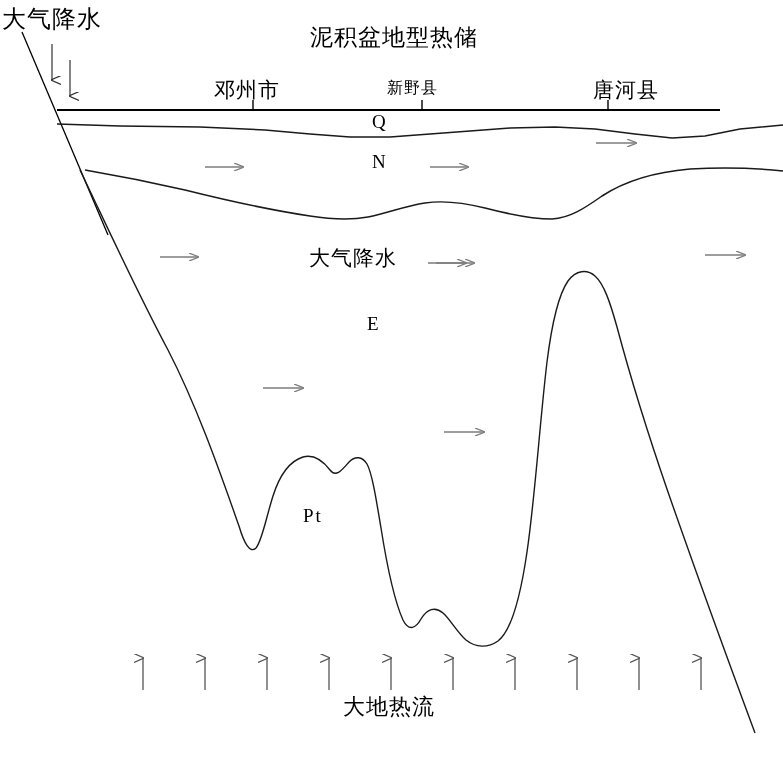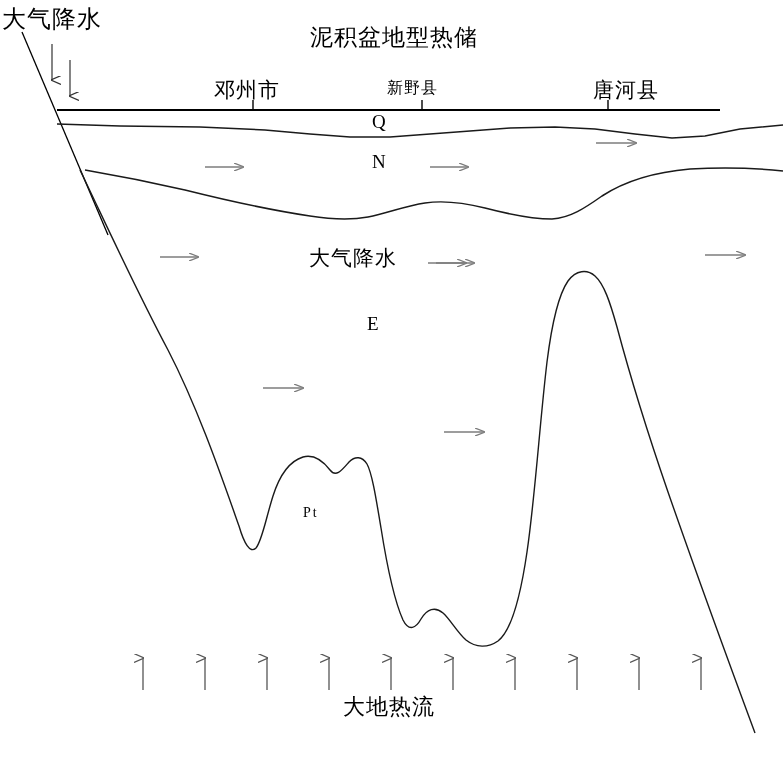--- a/index.html
+++ b/index.html
@@ -43,21 +43,21 @@
     font-family: "Liberation Serif", "DejaVu Serif", serif;
   }
   #title-label      { left: 310px; top: 26px;  font-size: 23px; letter-spacing: 1px; }
   #precip-label     { left: 2px;  top: 7px;   font-size: 24px; letter-spacing: 1px; }
   #city-dengzhou    { left: 214px; top: 80px;  font-size: 21px; letter-spacing: 1px; }
   #city-xinye       { left: 387px; top: 80px;  font-size: 16px; letter-spacing: 1px; }
   #city-tanghe      { left: 561px; top: 80px;  font-size: 21px; letter-spacing: 1px; margin-left: 32px; }
   #layer-q          { left: 372px; top: 112px; font-size: 19px; }
   #layer-n          { left: 372px; top: 152px; font-size: 19px; }
   #layer-e          { left: 367px; top: 314px; font-size: 19px; }
-  #layer-pt         { left: 303px; top: 506px; font-size: 14px; letter-spacing: 2px; }
+  #layer-pt         { left: 303px; top: 506px; font-size: 19px; letter-spacing: 2px; }
   #lateral-label    { left: 309px; top: 248px; font-size: 21px; letter-spacing: 1px; }
   #heatflow-label   { left: 343px; top: 696px; font-size: 22px; letter-spacing: 1px; text-align: right; }
 </style>
 </head>
 <body>
 
 <div id="diagram-root">
 
   <svg id="geo-svg" viewBox="0 0 783 758">
     <defs>

